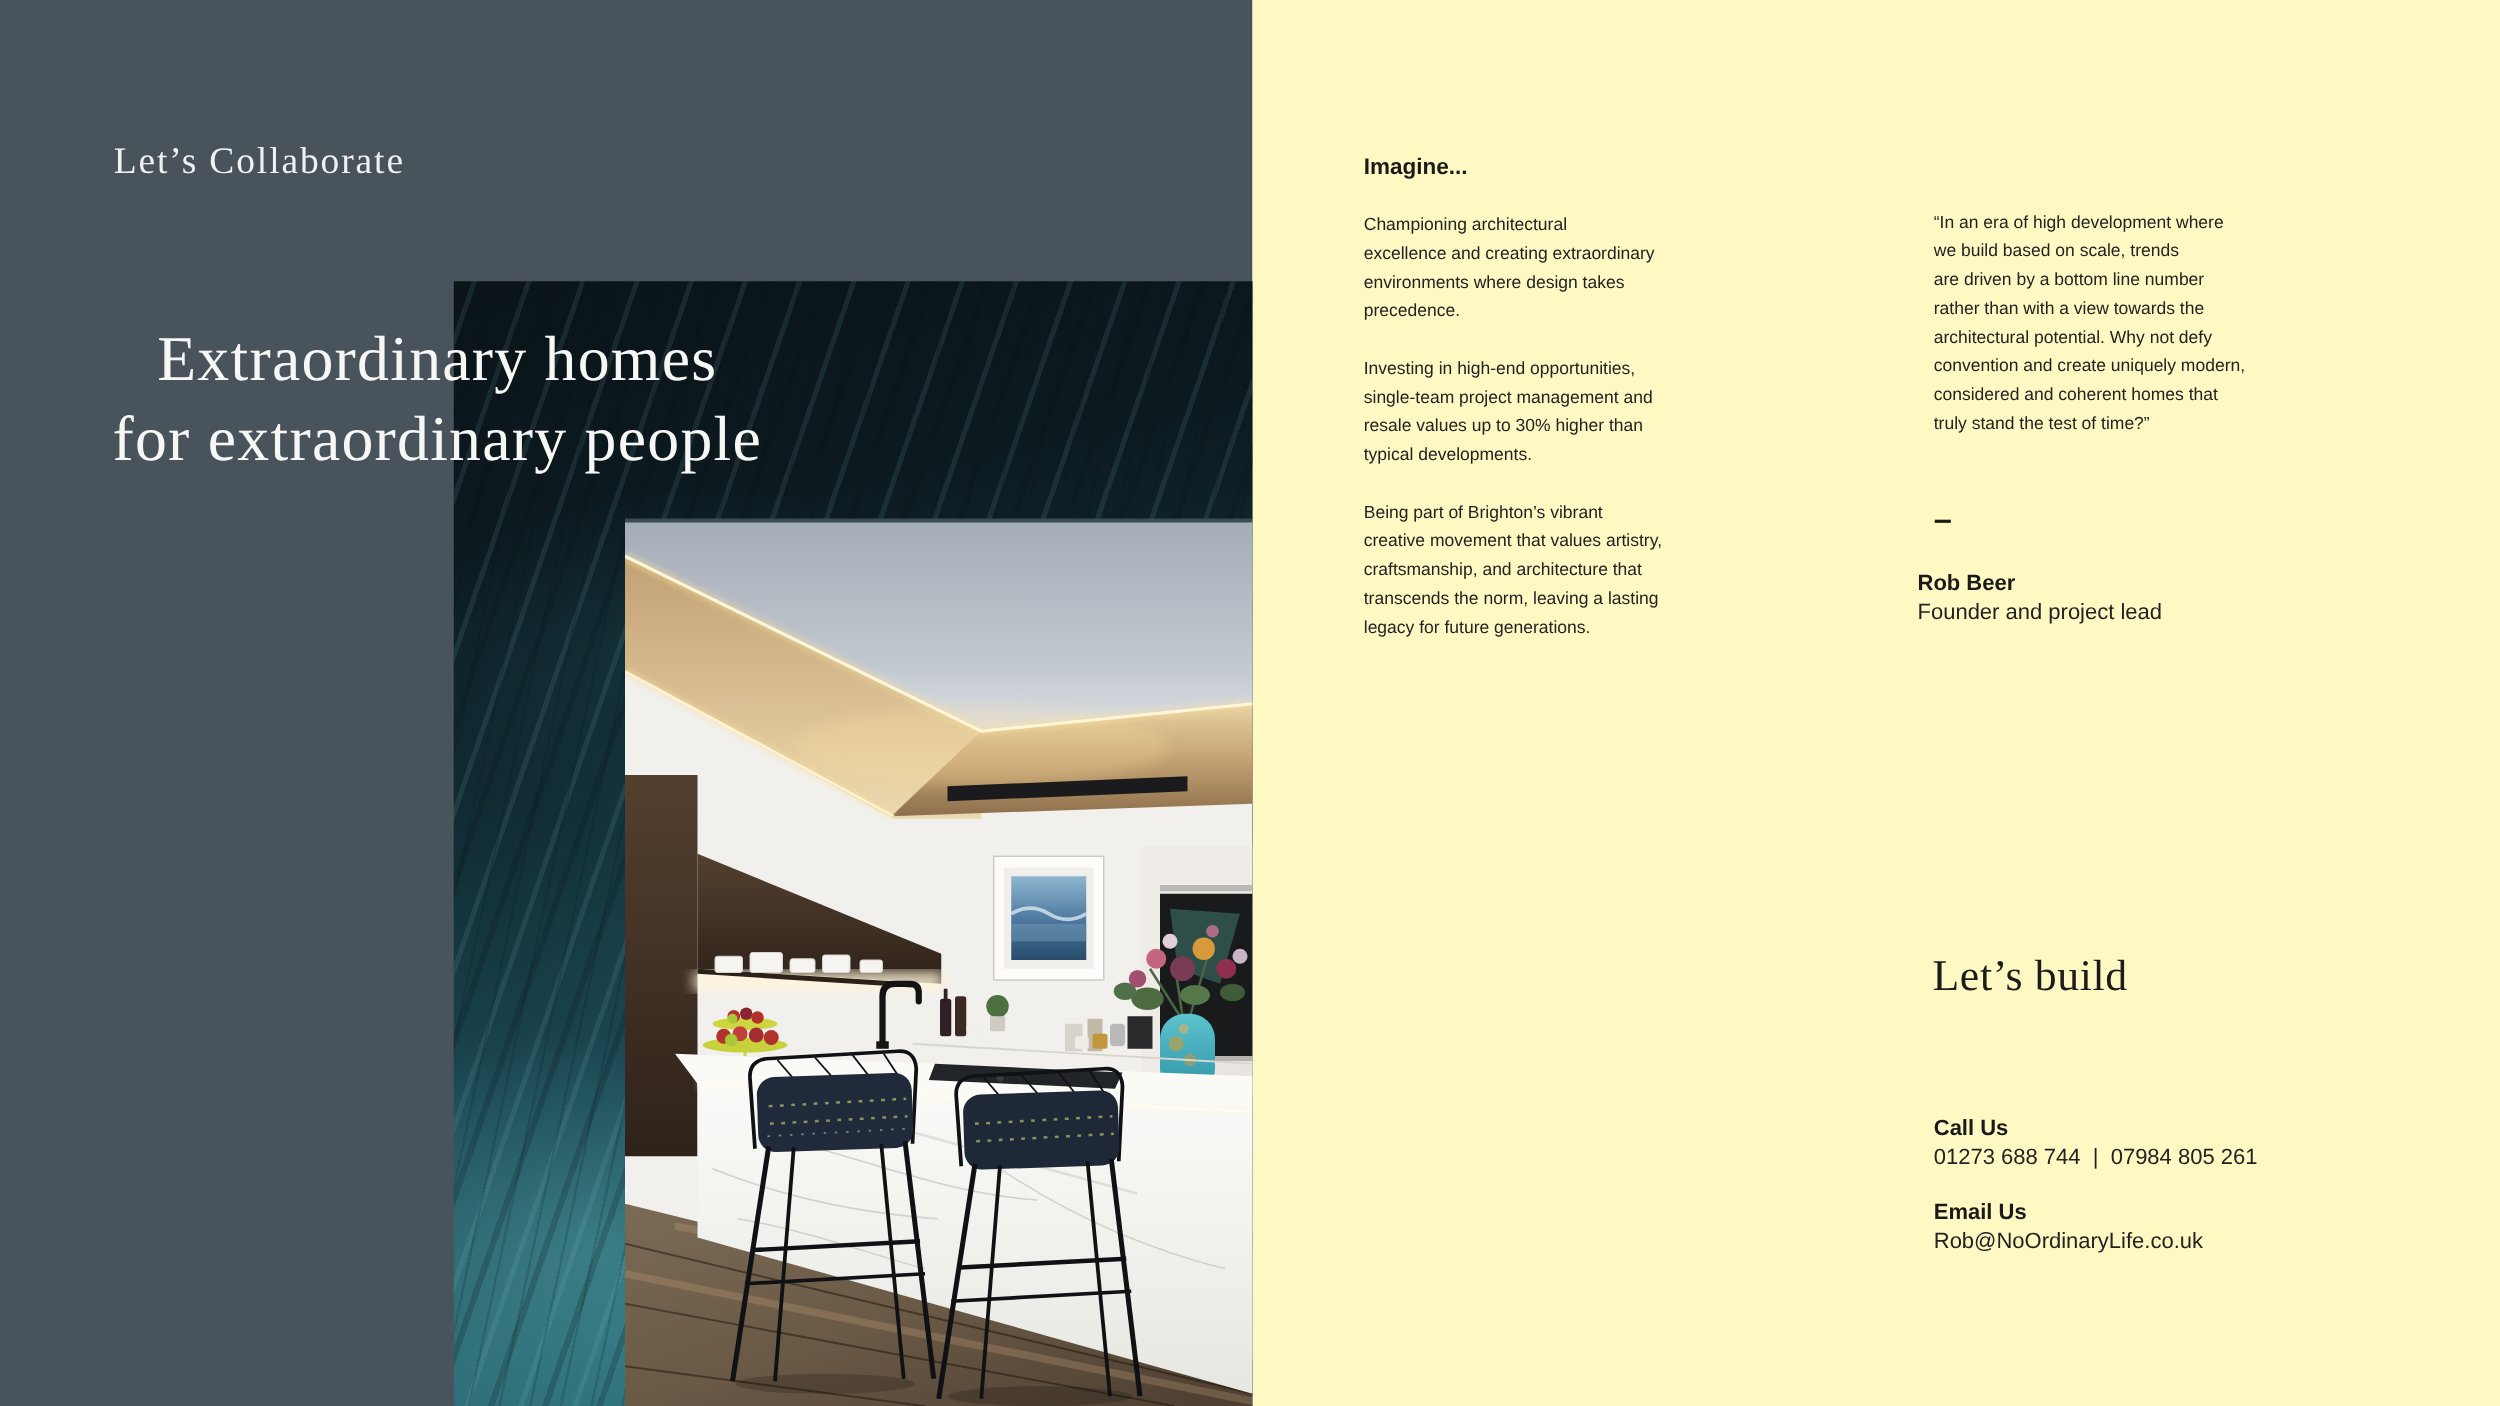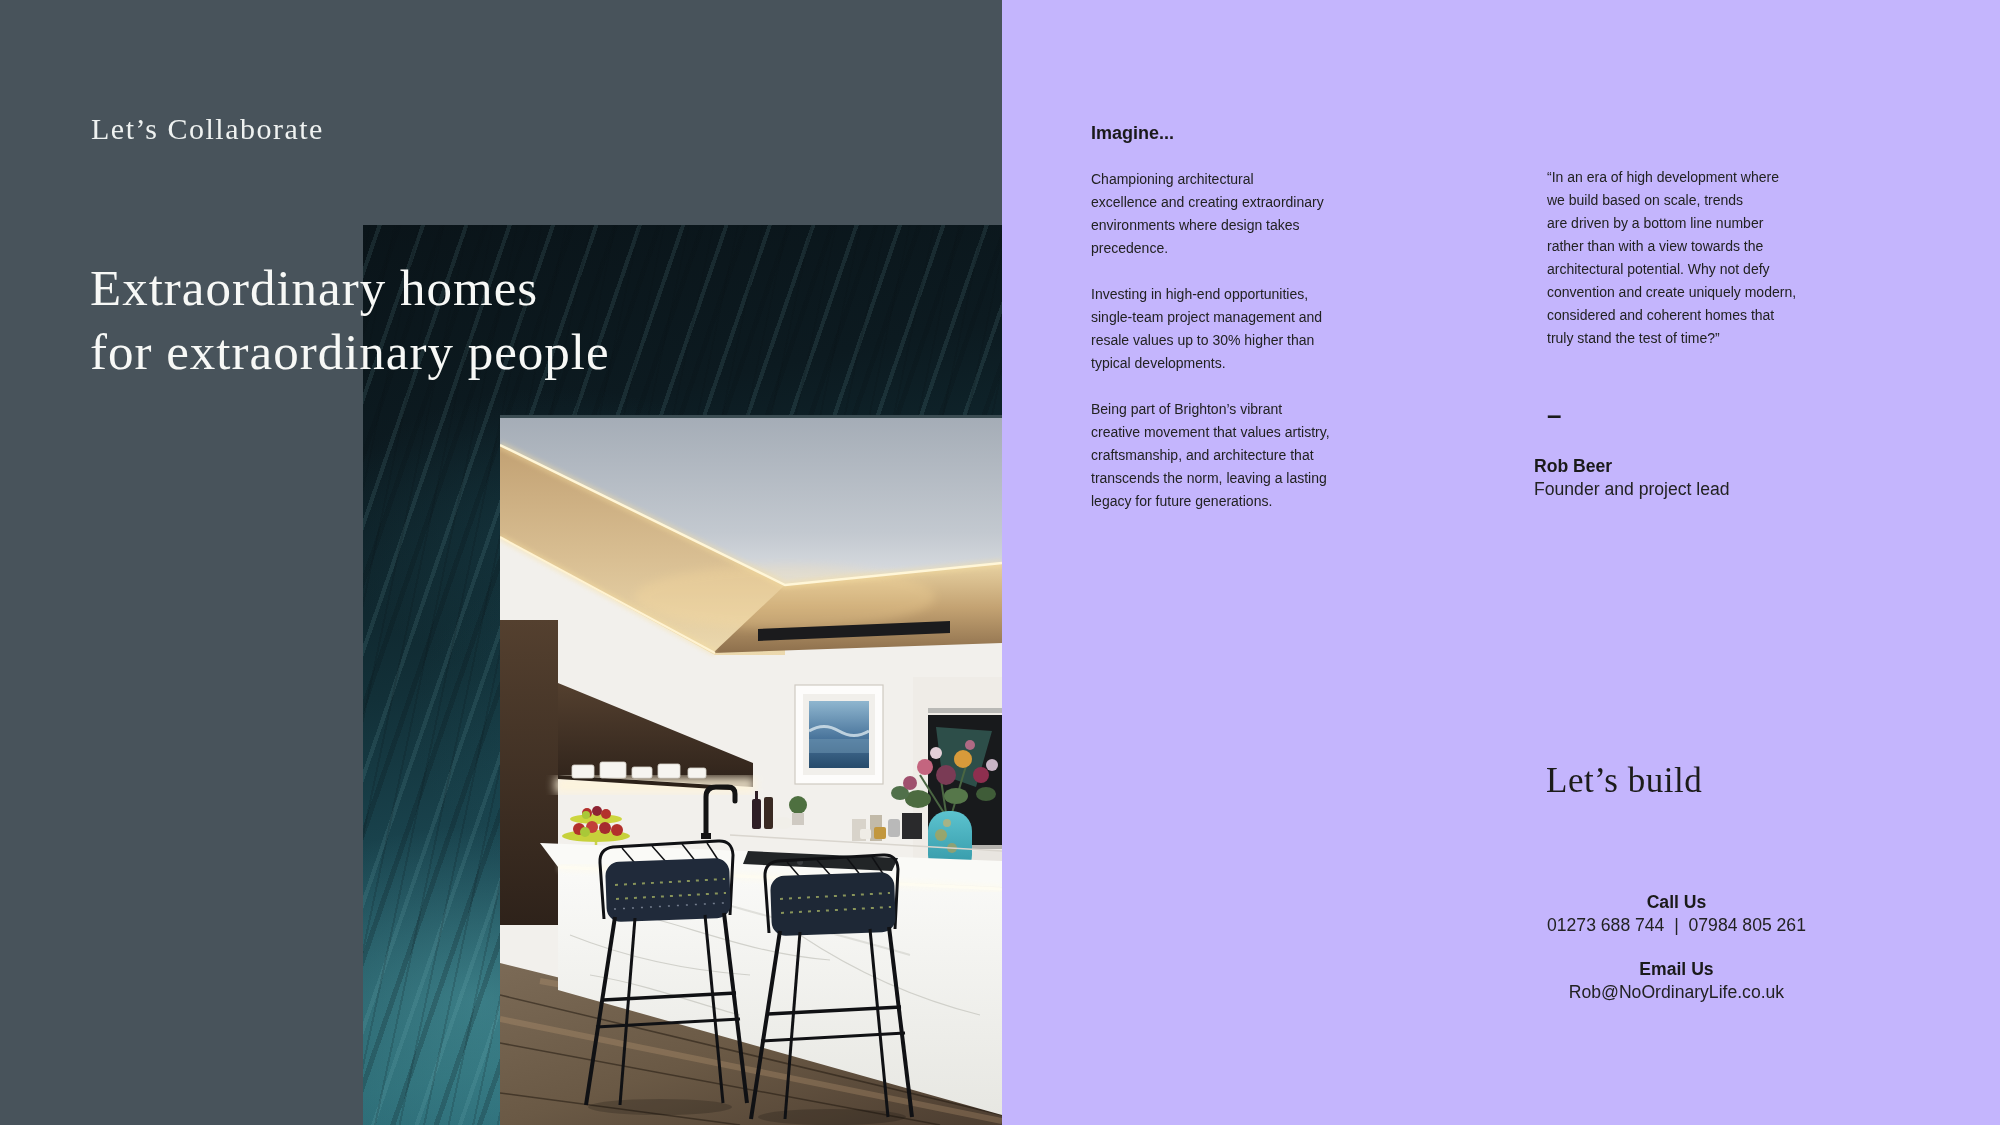--- a/index.html
+++ b/index.html
@@ -1,20 +1,20 @@
 <!DOCTYPE html>
 <html><head>
 <meta charset="utf-8">
 <style>
   html,body{margin:0;padding:0;background:#ffffff;}
   .page{position:relative;width:2000px;height:1125px;overflow:hidden;background:#ffffff;
         font-family:"Liberation Sans",sans-serif;color:#212121;}
 
   
-  .left-panel{position:absolute;left:0;top:0;width:1002px;height:1125px;background:#48535B;}
+  .left-panel{position:absolute;left:0;top:0;width:1002px;height:1125px;background:#48535B;text-align:center;}
   .eyebrow{position:absolute;left:91px;top:112px;z-index:4;
            font-family:"Liberation Serif","DejaVu Serif",serif;font-weight:400;
            font-size:30px;letter-spacing:1.5px;color:#EFF2F1;}
   .water{position:absolute;left:363px;top:225px;width:639px;height:900px;z-index:1;overflow:hidden;
     background:
       radial-gradient(420px 280px at 18% 86%, rgba(110,200,205,0.30), transparent 62%),
       radial-gradient(520px 320px at 60% 55%, rgba(45,115,125,0.30), transparent 65%),
       radial-gradient(380px 240px at 30% 34%, rgba(30,80,92,0.35), transparent 60%),
       linear-gradient(168deg,#0a1419 0%,#0c1a20 22%,#123038 46%,#1c4a55 66%,#2a6872 84%,#2f7280 100%);}
   .water::before{content:"";position:absolute;inset:-40px;
@@ -25,34 +25,34 @@
   .water::after{content:"";position:absolute;inset:-40px;
     background:repeating-linear-gradient(98deg, rgba(8,16,20,0.22) 0 2px, transparent 2px 24px);
     opacity:.7;transform:rotate(4deg);}
   .headline{position:absolute;left:90px;top:256px;z-index:3;
             font-family:"Liberation Serif","DejaVu Serif",serif;font-weight:400;
             font-size:51px;line-height:64px;letter-spacing:1px;color:#F7F8F6;}
   .photo{position:absolute;left:500px;top:415px;width:502px;height:710px;z-index:2;}
   .photo svg{display:block;}
 
   
-  .right-panel{position:absolute;left:1002px;top:0;width:998px;height:1125px;background:#c4b5fd;}
+  .right-panel{position:absolute;left:1002px;top:0;width:998px;height:1125px;background:#fef9c3;}
   .body-text{font-size:14px;line-height:23px;color:#222222;white-space:pre-line;}
   .intro{position:absolute;left:89px;top:121px;width:420px;}
   .intro-heading{font-weight:700;font-size:18px;line-height:24px;color:#1a1a1a;margin:0 0 22px 0;}
   .intro p{margin:0 0 23px 0;}
   .quote-col{position:absolute;left:545px;top:166px;width:440px;}
   .quote-dash{position:absolute;left:545px;top:400px;font-weight:700;font-size:26px;color:#1a1a1a;}
   .author{position:absolute;left:532px;top:455px;}
   .author-name{font-weight:700;font-size:17.6px;line-height:23px;color:#1a1a1a;}
   .author-role{font-size:17.6px;line-height:23px;color:#222222;}
   .cta-heading{position:absolute;left:544px;top:760px;
                font-family:"Liberation Serif","DejaVu Serif",serif;font-weight:400;
                font-size:35px;line-height:41px;letter-spacing:0.5px;color:#1C1C1A;}
-  .contact{position:absolute;left:545px;top:891px;text-align:center;}
+  .contact{position:absolute;left:545px;top:891px;}
   .contact-label{font-weight:700;font-size:17.6px;line-height:23px;color:#1a1a1a;}
   .contact-value{font-size:17.6px;line-height:23px;color:#222222;margin-bottom:21px;white-space:pre;}
 </style>
 </head>
 <body>
 
 <div class="page">
 
   <div class="left-panel">
     <div class="eyebrow">Let’s Collaborate</div>

